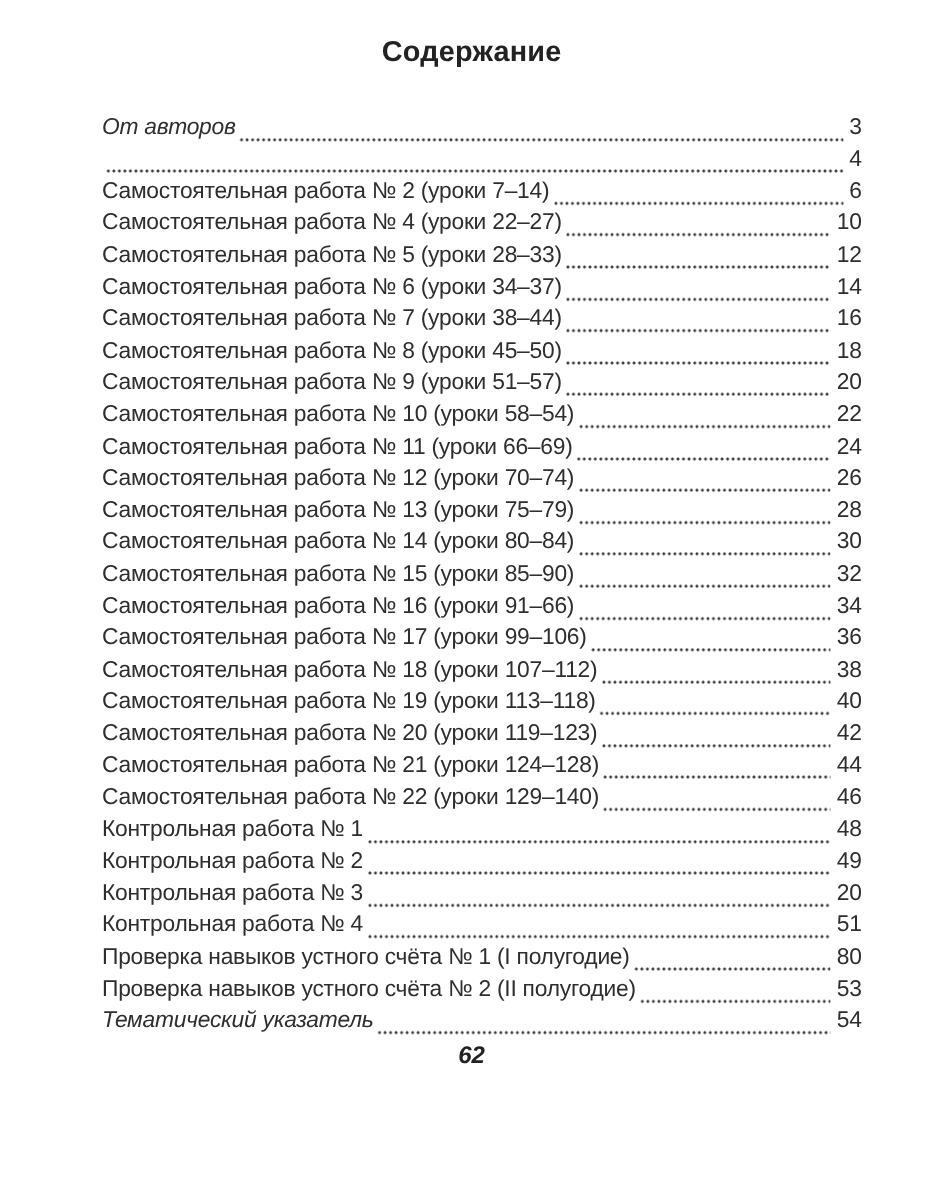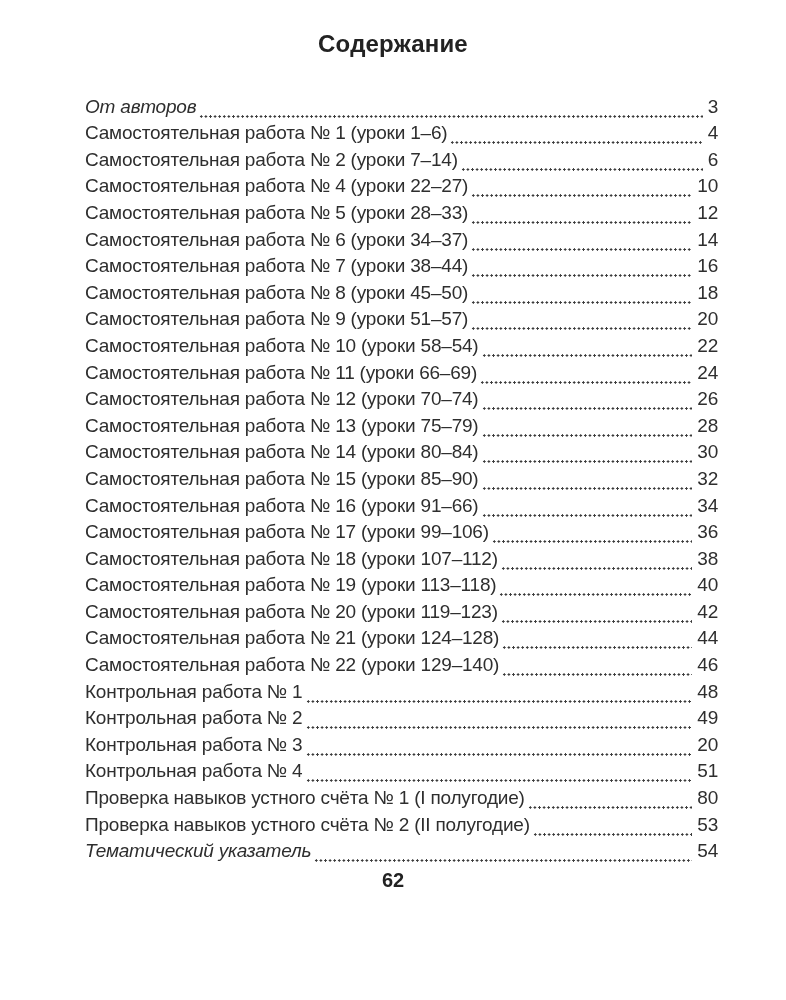--- a/index.html
+++ b/index.html
@@ -56,37 +56,37 @@
     flex: 0 0 auto;
     padding-left: 3px;
     letter-spacing: -0.2px;
   }
   .footer-num {
     margin-top: 7px;
     text-align: center;
     font-size: 20px;
     font-weight: 700;
     color: #222222;
+    font-style: italic;
   }
 </style>
 </head>
 <body>
 
 <div class="page">
 
   <div class="title">Содержание</div>
 
   <div class="toc" id="toc-list">
       <div class="toc-row italic">
       <span class="entry-label">От авторов</span>
       <span class="dots"></span>
       <span class="page-num">3</span>
     </div>
       <div class="toc-row">
-      <span class="entry-label">Самостоятельная работа № 1 (уроки 1–6)</span>
       <span class="dots"></span>
       <span class="page-num">4</span>
     </div>
       <div class="toc-row">
       <span class="entry-label">Самостоятельная работа № 2 (уроки 7–14)</span>
       <span class="dots"></span>
       <span class="page-num">6</span>
     </div>
       <div class="toc-row">
       <span class="entry-label">Самостоятельная работа № 4 (уроки 22–27)</span>

